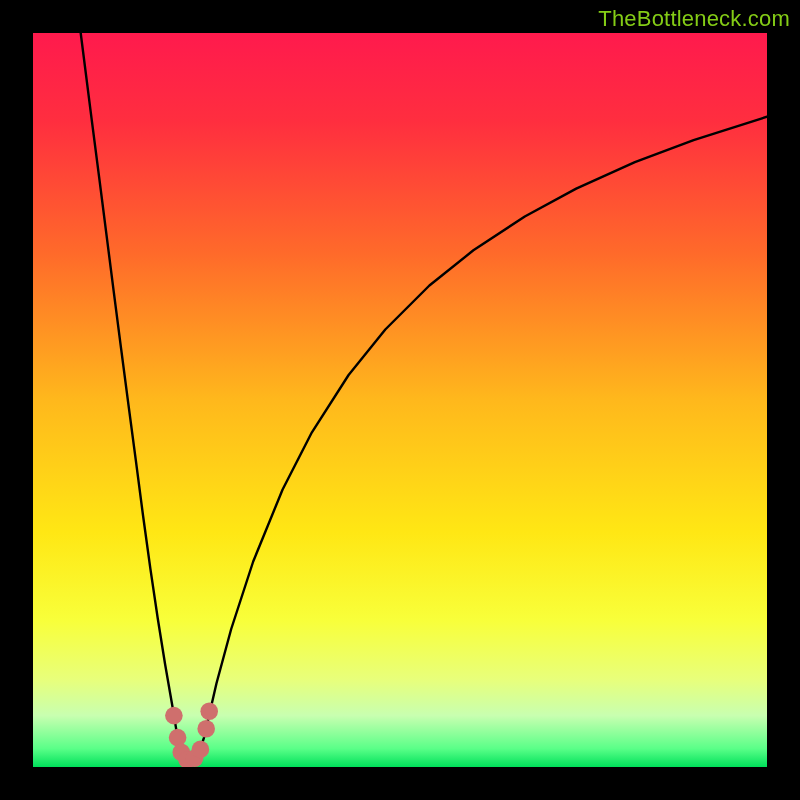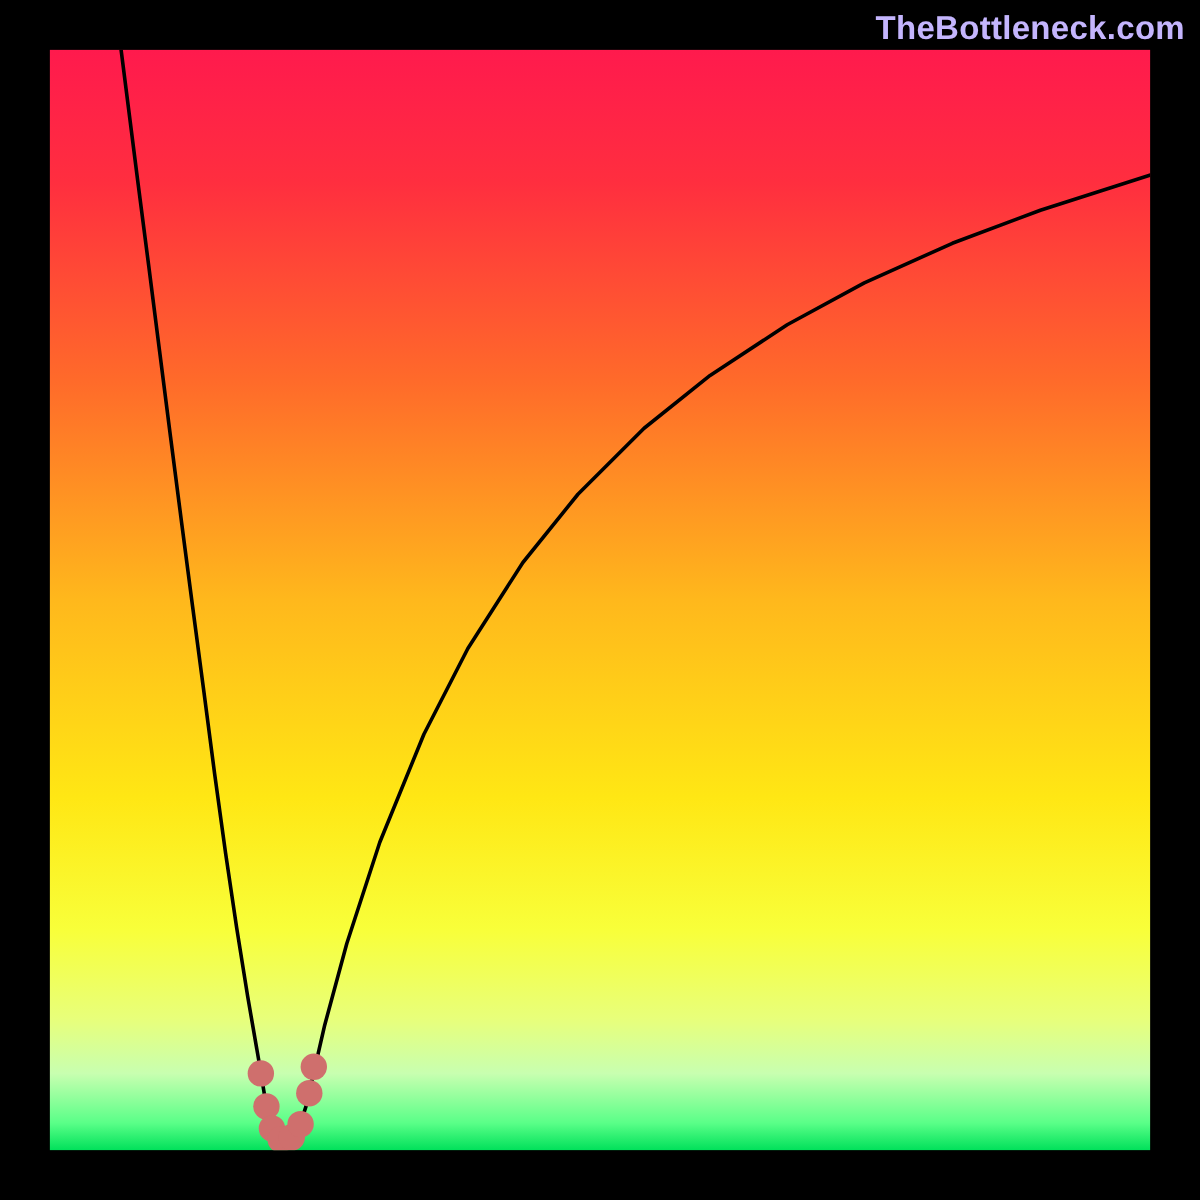--- a/index.html
+++ b/index.html
@@ -23,23 +23,23 @@
     top: 33px;
     left: 33px;
     width: 734px;
     height: 734px;
     overflow: hidden;
   }
   .watermark {
     position: absolute;
     top: 6px;
     right: 10px;
-    color: #c4b5fd;
+    color: #84cc16;
     font-size: 22px;
-    font-weight: 700;
+    font-weight: 400;
     letter-spacing: 0.2px;
   }
   svg { display: block; }
 </style>
 </head>
 <body>
 
 <div class="frame">
   <div class="plot">
     <svg id="chart-svg" width="734" height="734" viewBox="0 0 734 734" preserveAspectRatio="none">

